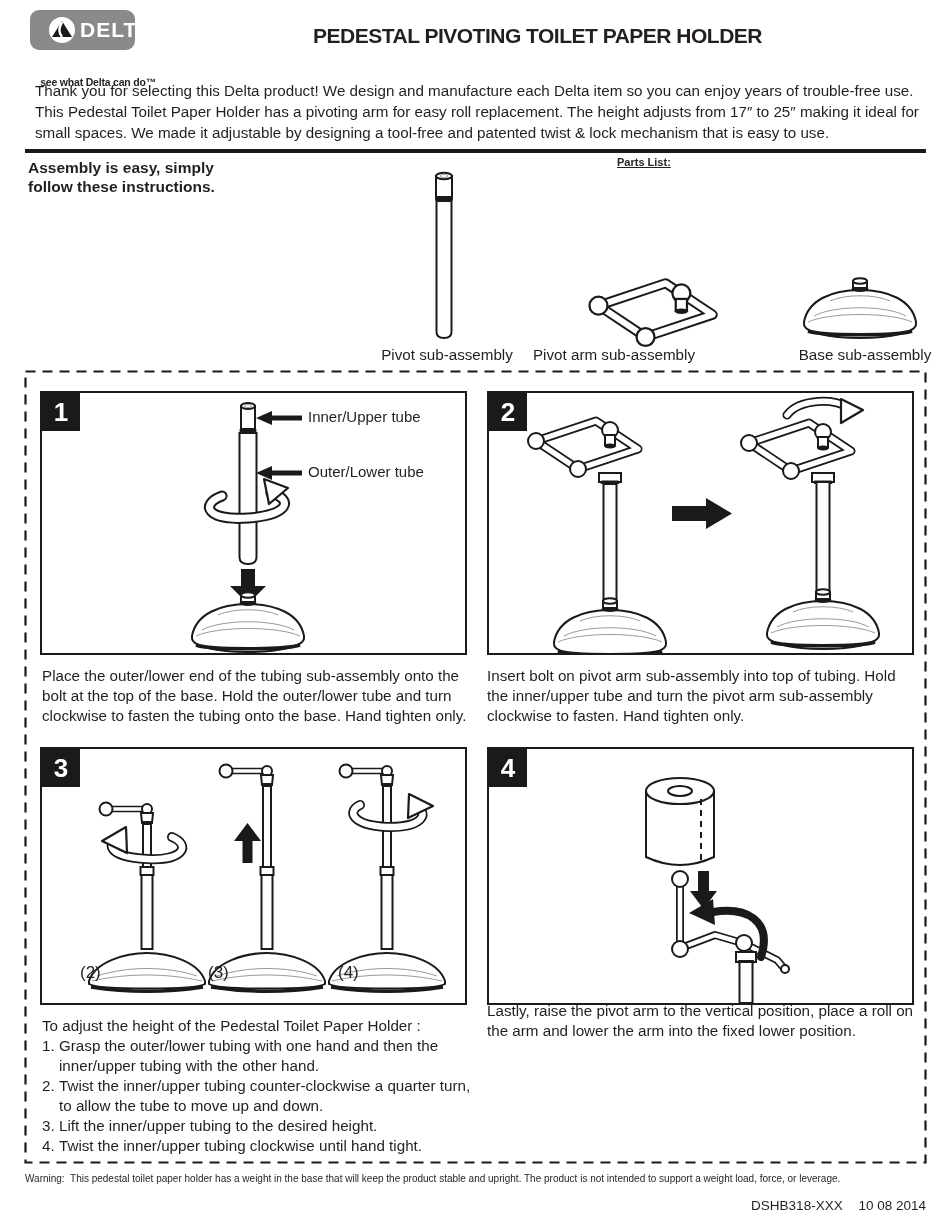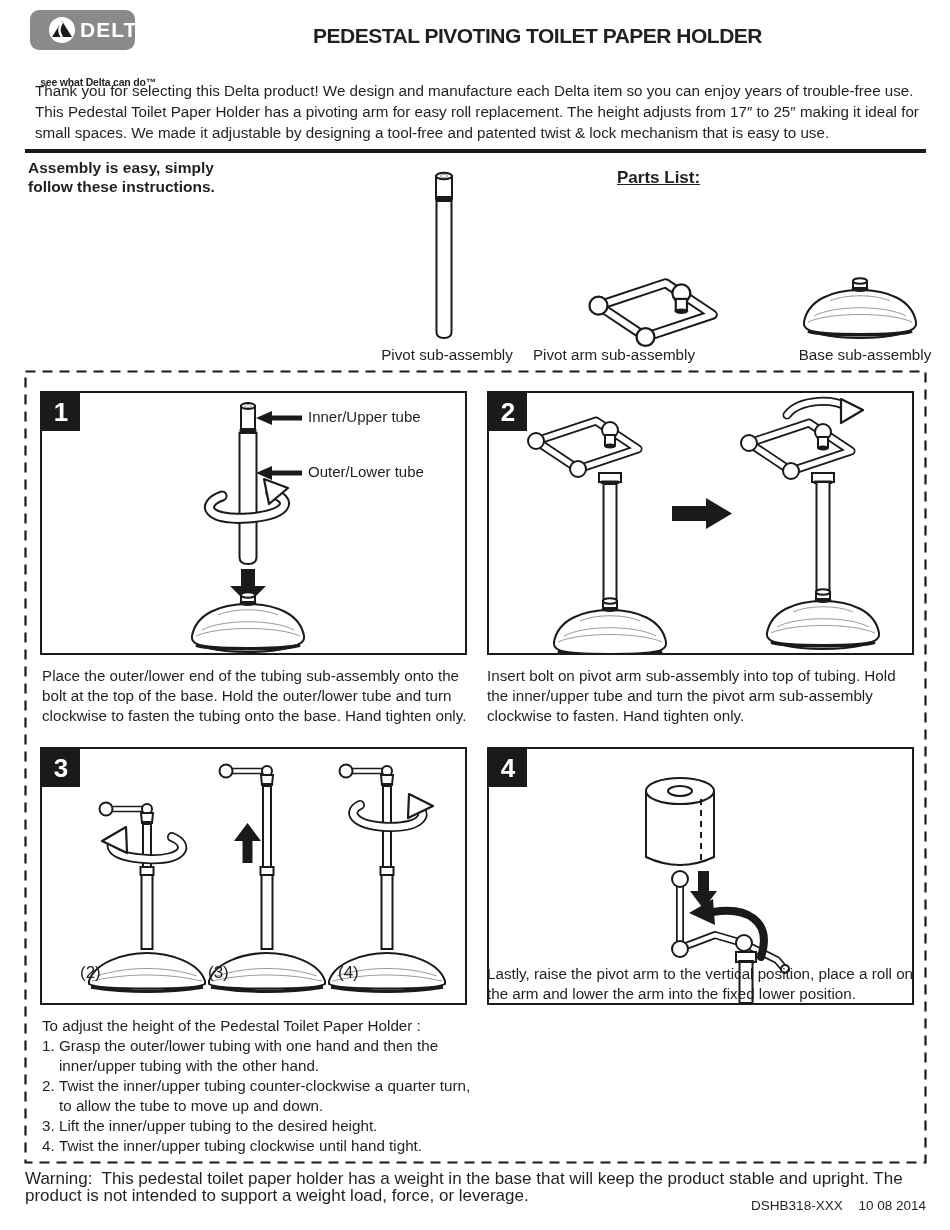--- a/index.html
+++ b/index.html
@@ -17,31 +17,31 @@
   .ah{fill:#fff;stroke:#1a1a1a;stroke-width:2.2;stroke-linejoin:round;}
   
   .logo-rect{left:30px;top:10px;width:105px;height:40px;background:#8a8a8a;border-radius:9px;
              display:flex;align-items:center;padding:0 18px;box-sizing:border-box;}
   .logo-brand{color:#fff;font-weight:bold;font-size:21px;letter-spacing:1px;margin-left:4px;}
   .logo-tagline{left:34px;top:53px;width:122px;text-align:right;font-size:10.5px;font-weight:bold;letter-spacing:-0.2px;margin-top:23px;}
   .title{left:150px;top:24px;width:775px;text-align:center;font-size:21px;font-weight:bold;letter-spacing:-0.5px;}
   .intro{left:35px;top:80px;width:902px;font-size:15.2px;line-height:21px;}
   .rule{left:25px;top:149px;width:901px;height:3.5px;background:#1a1a1a;}
   .assembly-note{left:28px;top:158px;width:215px;font-size:15.5px;font-weight:bold;line-height:19px;}
-  .parts-heading{left:617px;top:168px;font-size:17px;font-weight:bold;text-decoration:underline;}
+  .parts-heading{left:617px;top:156px;font-size:11px;font-weight:bold;text-decoration:underline;}
   .part-label{top:346px;width:180px;text-align:center;font-size:15.2px;}
   
   .panel{border:2px solid #1a1a1a;background:#fff;box-sizing:border-box;}
   .badge{position:absolute;left:0;top:0;width:38px;height:38px;background:#1a1a1a;color:#fff;
          display:flex;align-items:center;justify-content:center;font-size:26px;font-weight:bold;}
   .fig-label{position:absolute;font-weight:normal;font-size:15px;white-space:nowrap;}
   .num-label{position:absolute;font-size:17px;}
   .caption{font-size:15.2px;line-height:20px;}
   .caption ol{margin:0;padding-left:17px;}
-  .warning{left:25px;top:1170px;width:902px;font-size:17px;line-height:17px;white-space:pre-wrap;}
+  .warning{left:25px;top:1170px;width:902px;font-size:10px;line-height:17px;white-space:pre-wrap;}
   .footer{left:600px;top:1198px;width:326px;text-align:right;font-size:13.5px;}
   .footer .date{margin-left:12px;}
 </style>
 </head>
 <body>
 
 <svg width="0" height="0" style="position:absolute" aria-hidden="true">
   <defs>
     <g id="pivot-arm">
       <path class="ot" stroke-width="9" d="M4 22 L64 2 L106 30 L46 50 Z"></path>
@@ -238,21 +238,21 @@
       <path class="it" stroke-width="4.5" d="M260 197 L288 211 L294 218"></path>
       <circle class="wf" cx="296" cy="220" r="4"></circle>
       <circle class="wf" cx="255" cy="194" r="8"></circle>
       <rect class="wf" x="247" y="203" width="20" height="10"></rect>
       <rect class="bf" x="248.5" y="211" width="17" height="3.5" rx="1.5"></rect>
       <rect class="wf" x="250.5" y="213" width="13" height="41"></rect>
       <path class="ln" stroke-width="8" stroke-linecap="round" d="M272 208 C284 170 256 158 224 163"></path>
       <polygon class="bf" points="200,164 224,150 226,176"></polygon>
     </svg>
   </div>
-  <p class="abs caption" style="left:487px;top:964px;width:437px">Lastly, raise the pivot arm to the vertical position, place a roll on the arm and lower the arm into the fixed lower position.</p>
+  <p class="abs caption" style="left:487px;top:1001px;width:437px">Lastly, raise the pivot arm to the vertical position, place a roll on the arm and lower the arm into the fixed lower position.</p>
 
   <p class="abs warning">Warning:  This pedestal toilet paper holder has a weight in the base that will keep the product stable and upright. The product is not intended to support a weight load, force, or leverage.</p>
   <div class="abs footer">
     <span>DSHB318-XXX</span>
     <span class="date">10 08 2014</span>
   </div>
 
 </div>
 
 </body></html>

